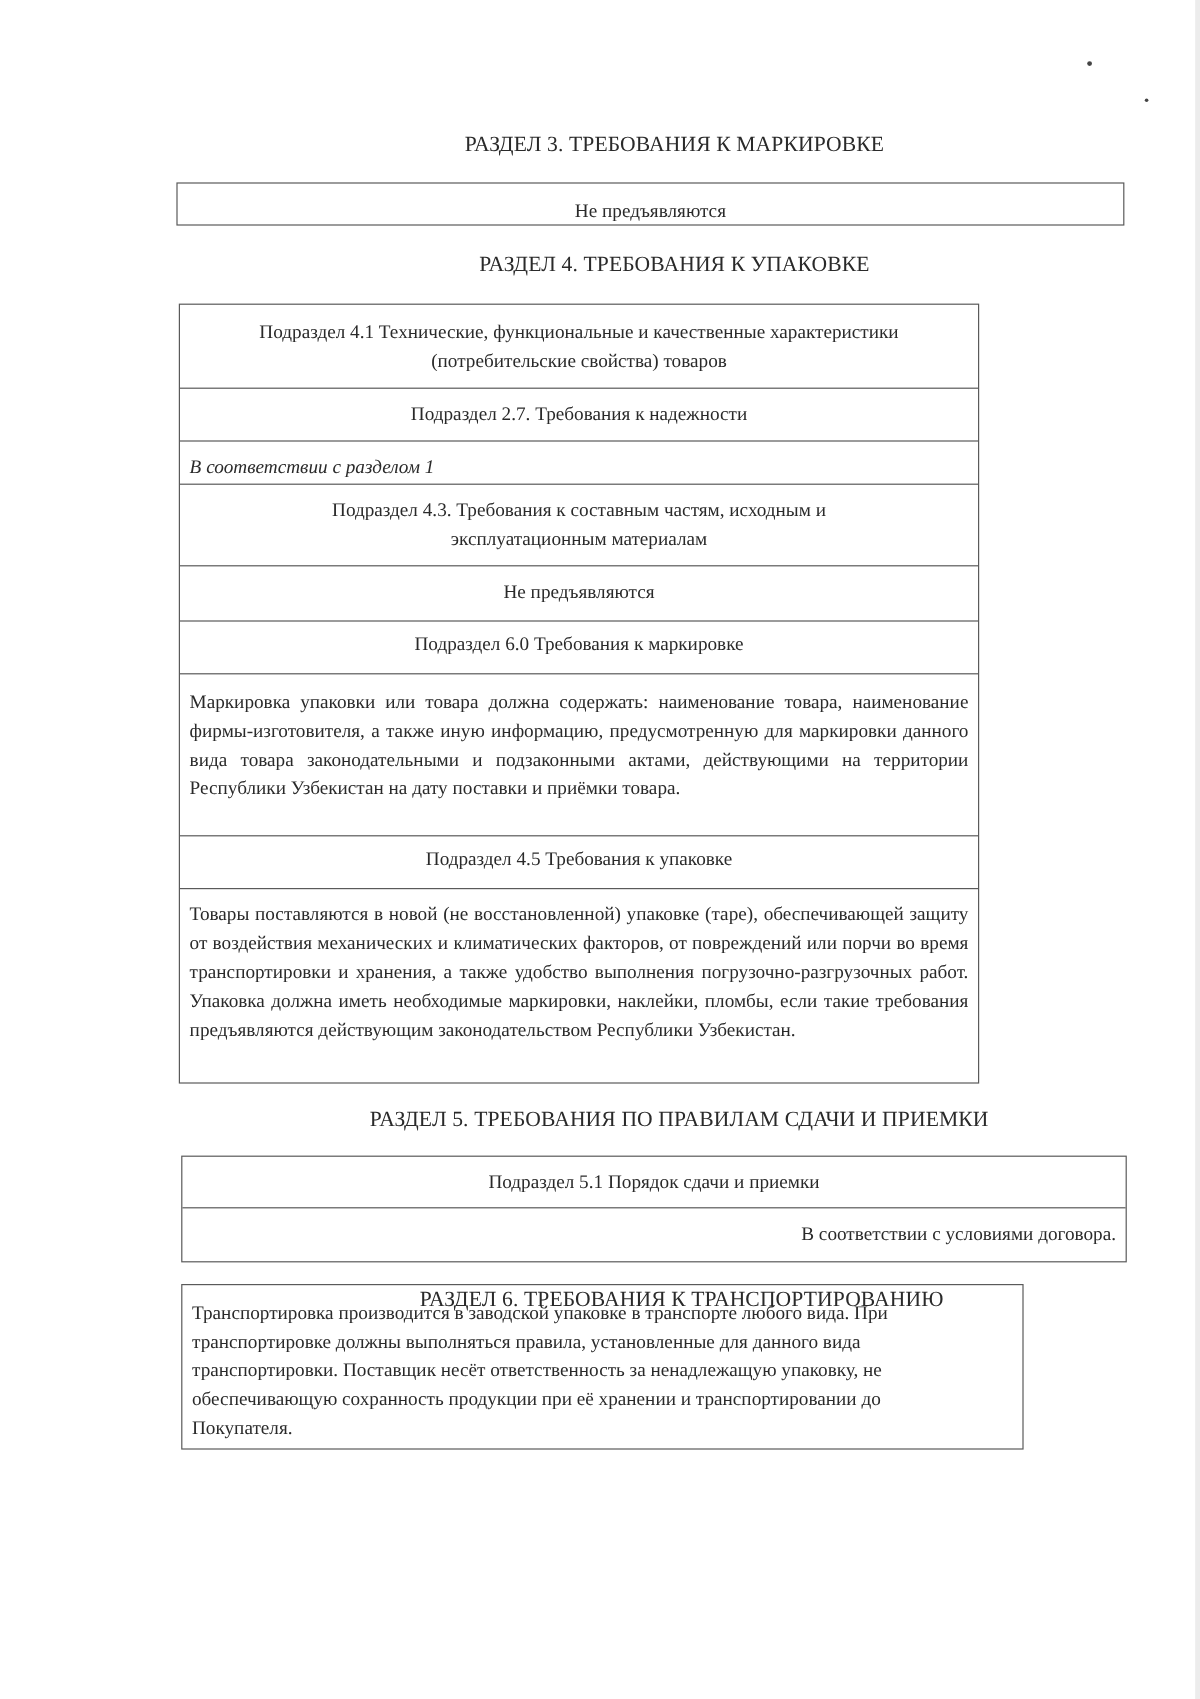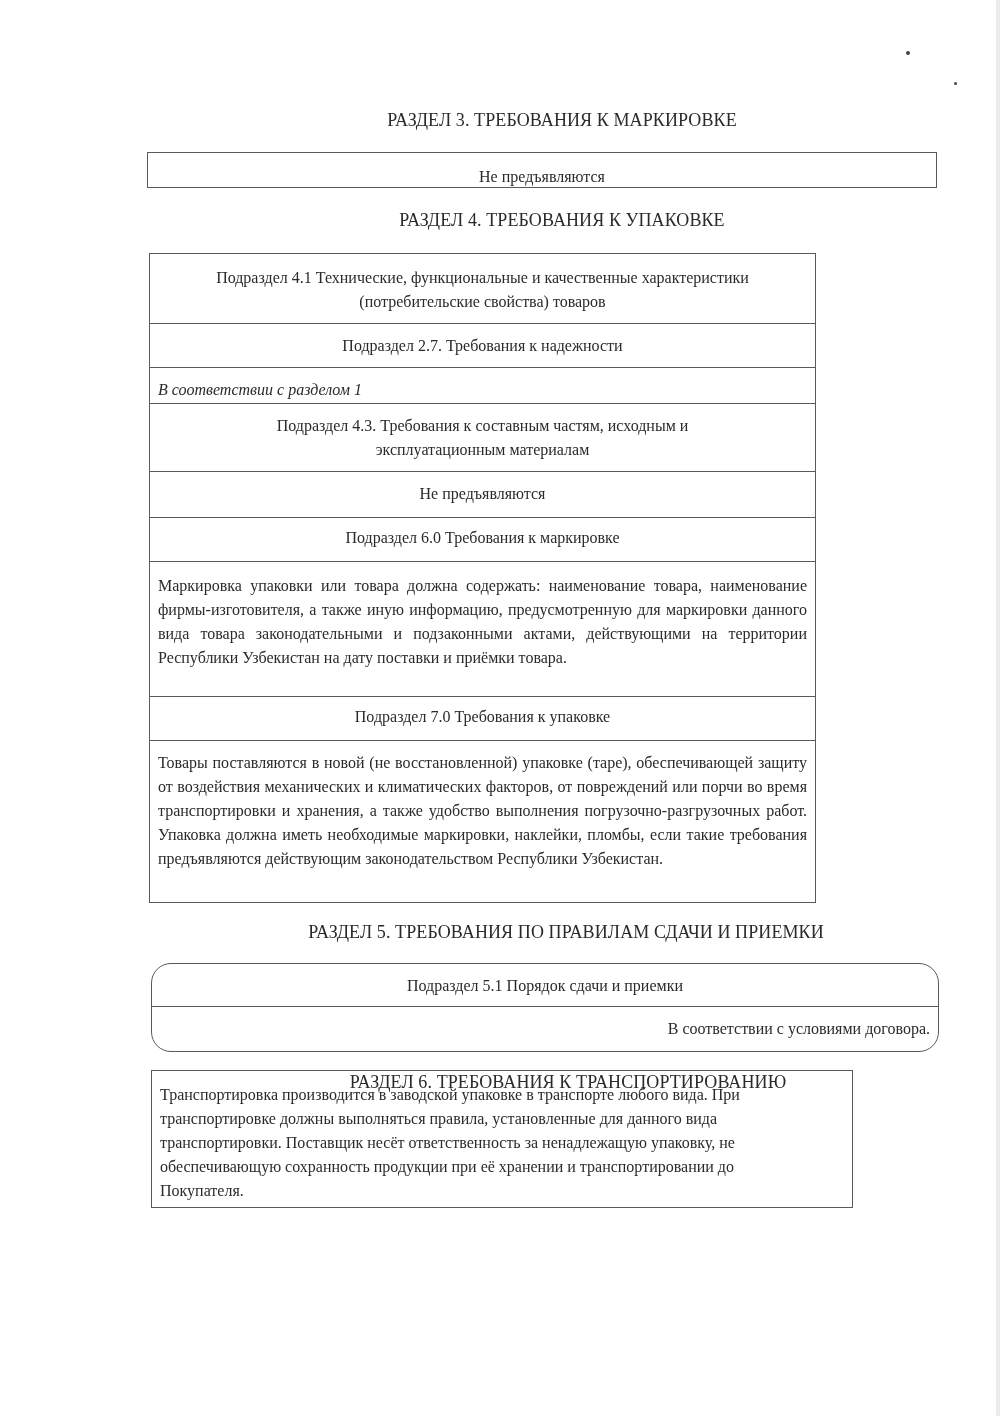--- a/index.html
+++ b/index.html
@@ -29,26 +29,26 @@
 
 <div class="heading" style="top:210px;left:62px;">РАЗДЕЛ 4. ТРЕБОВАНИЯ К УПАКОВКЕ</div>
 <div class="box" style="left:149px;top:253px;width:667px;height:650px;">
   <div class="row center" style="height:70px;padding:12px 40px 0 40px;">Подраздел 4.1 Технические, функциональные и качественные характеристики (потребительские свойства) товаров</div>
   <div class="row center" style="height:44px;padding-top:10px;">Подраздел 2.7. Требования к надежности</div>
   <div class="row italic" style="height:36px;padding-top:10px;">В соответствии с разделом 1</div>
   <div class="row center" style="height:68px;padding:10px 60px 0 60px;">Подраздел 4.3. Требования к составным частям, исходным и эксплуатационным материалам</div>
   <div class="row center" style="height:46px;padding-top:10px;">Не предъявляются</div>
   <div class="row center" style="height:44px;padding-top:8px;">Подраздел 6.0 Требования к маркировке</div>
   <div class="row just" style="height:135px;padding-top:12px;font-family:Liberation Serif, serif;">Маркировка упаковки или товара должна содержать: наименование товара, наименование фирмы-изготовителя, а также иную информацию, предусмотренную для маркировки данного вида товара законодательными и подзаконными актами, действующими на территории Республики Узбекистан на дату поставки и приёмки товара.</div>
-  <div class="row center" style="height:44px;padding-top:8px;">Подраздел 7.0 Требования к упаковке</div>
+  <div class="row center" style="height:44px;padding-top:8px;">Подраздел 4.5 Требования к упаковке</div>
   <div class="row just" style="padding-top:10px;">Товары поставляются в новой (не восстановленной) упаковке (таре), обеспечивающей защиту от воздействия механических и климатических факторов, от повреждений или порчи во время транспортировки и хранения, а также удобство выполнения погрузочно-разгрузочных работ. Упаковка должна иметь необходимые маркировки, наклейки, пломбы, если такие требования предъявляются действующим законодательством Республики Узбекистан.</div>
 </div>
 
 <div class="heading" style="top:922px;left:66px;">РАЗДЕЛ 5. ТРЕБОВАНИЯ ПО ПРАВИЛАМ СДАЧИ И ПРИЕМКИ</div>
-<div class="box" style="left:151px;top:963px;width:788px;height:89px;border-radius:20px;">
+<div class="box" style="left:151px;top:963px;width:788px;height:89px;">
   <div class="row center" style="height:43px;padding-top:10px;">Подраздел 5.1 Порядок сдачи и приемки</div>
   <div class="row left" style="padding-top:10px;text-align:right;">В соответствии с условиями договора.</div>
 </div>
 
 <div class="heading" style="top:1072px;left:68px;">РАЗДЕЛ 6. ТРЕБОВАНИЯ К ТРАНСПОРТИРОВАНИЮ</div>
 <div class="box" style="left:151px;top:1070px;width:702px;height:138px;">
   <div class="row" style="padding:12px 36px 0 8px;">Транспортировка производится в заводской упаковке в транспорте любого вида. При транспортировке должны выполняться правила, установленные для данного вида транспортировки. Поставщик несёт ответственность за ненадлежащую упаковку, не обеспечивающую сохранность продукции при её хранении и транспортировании до Покупателя.</div>
 </div>
 
 </body></html>

